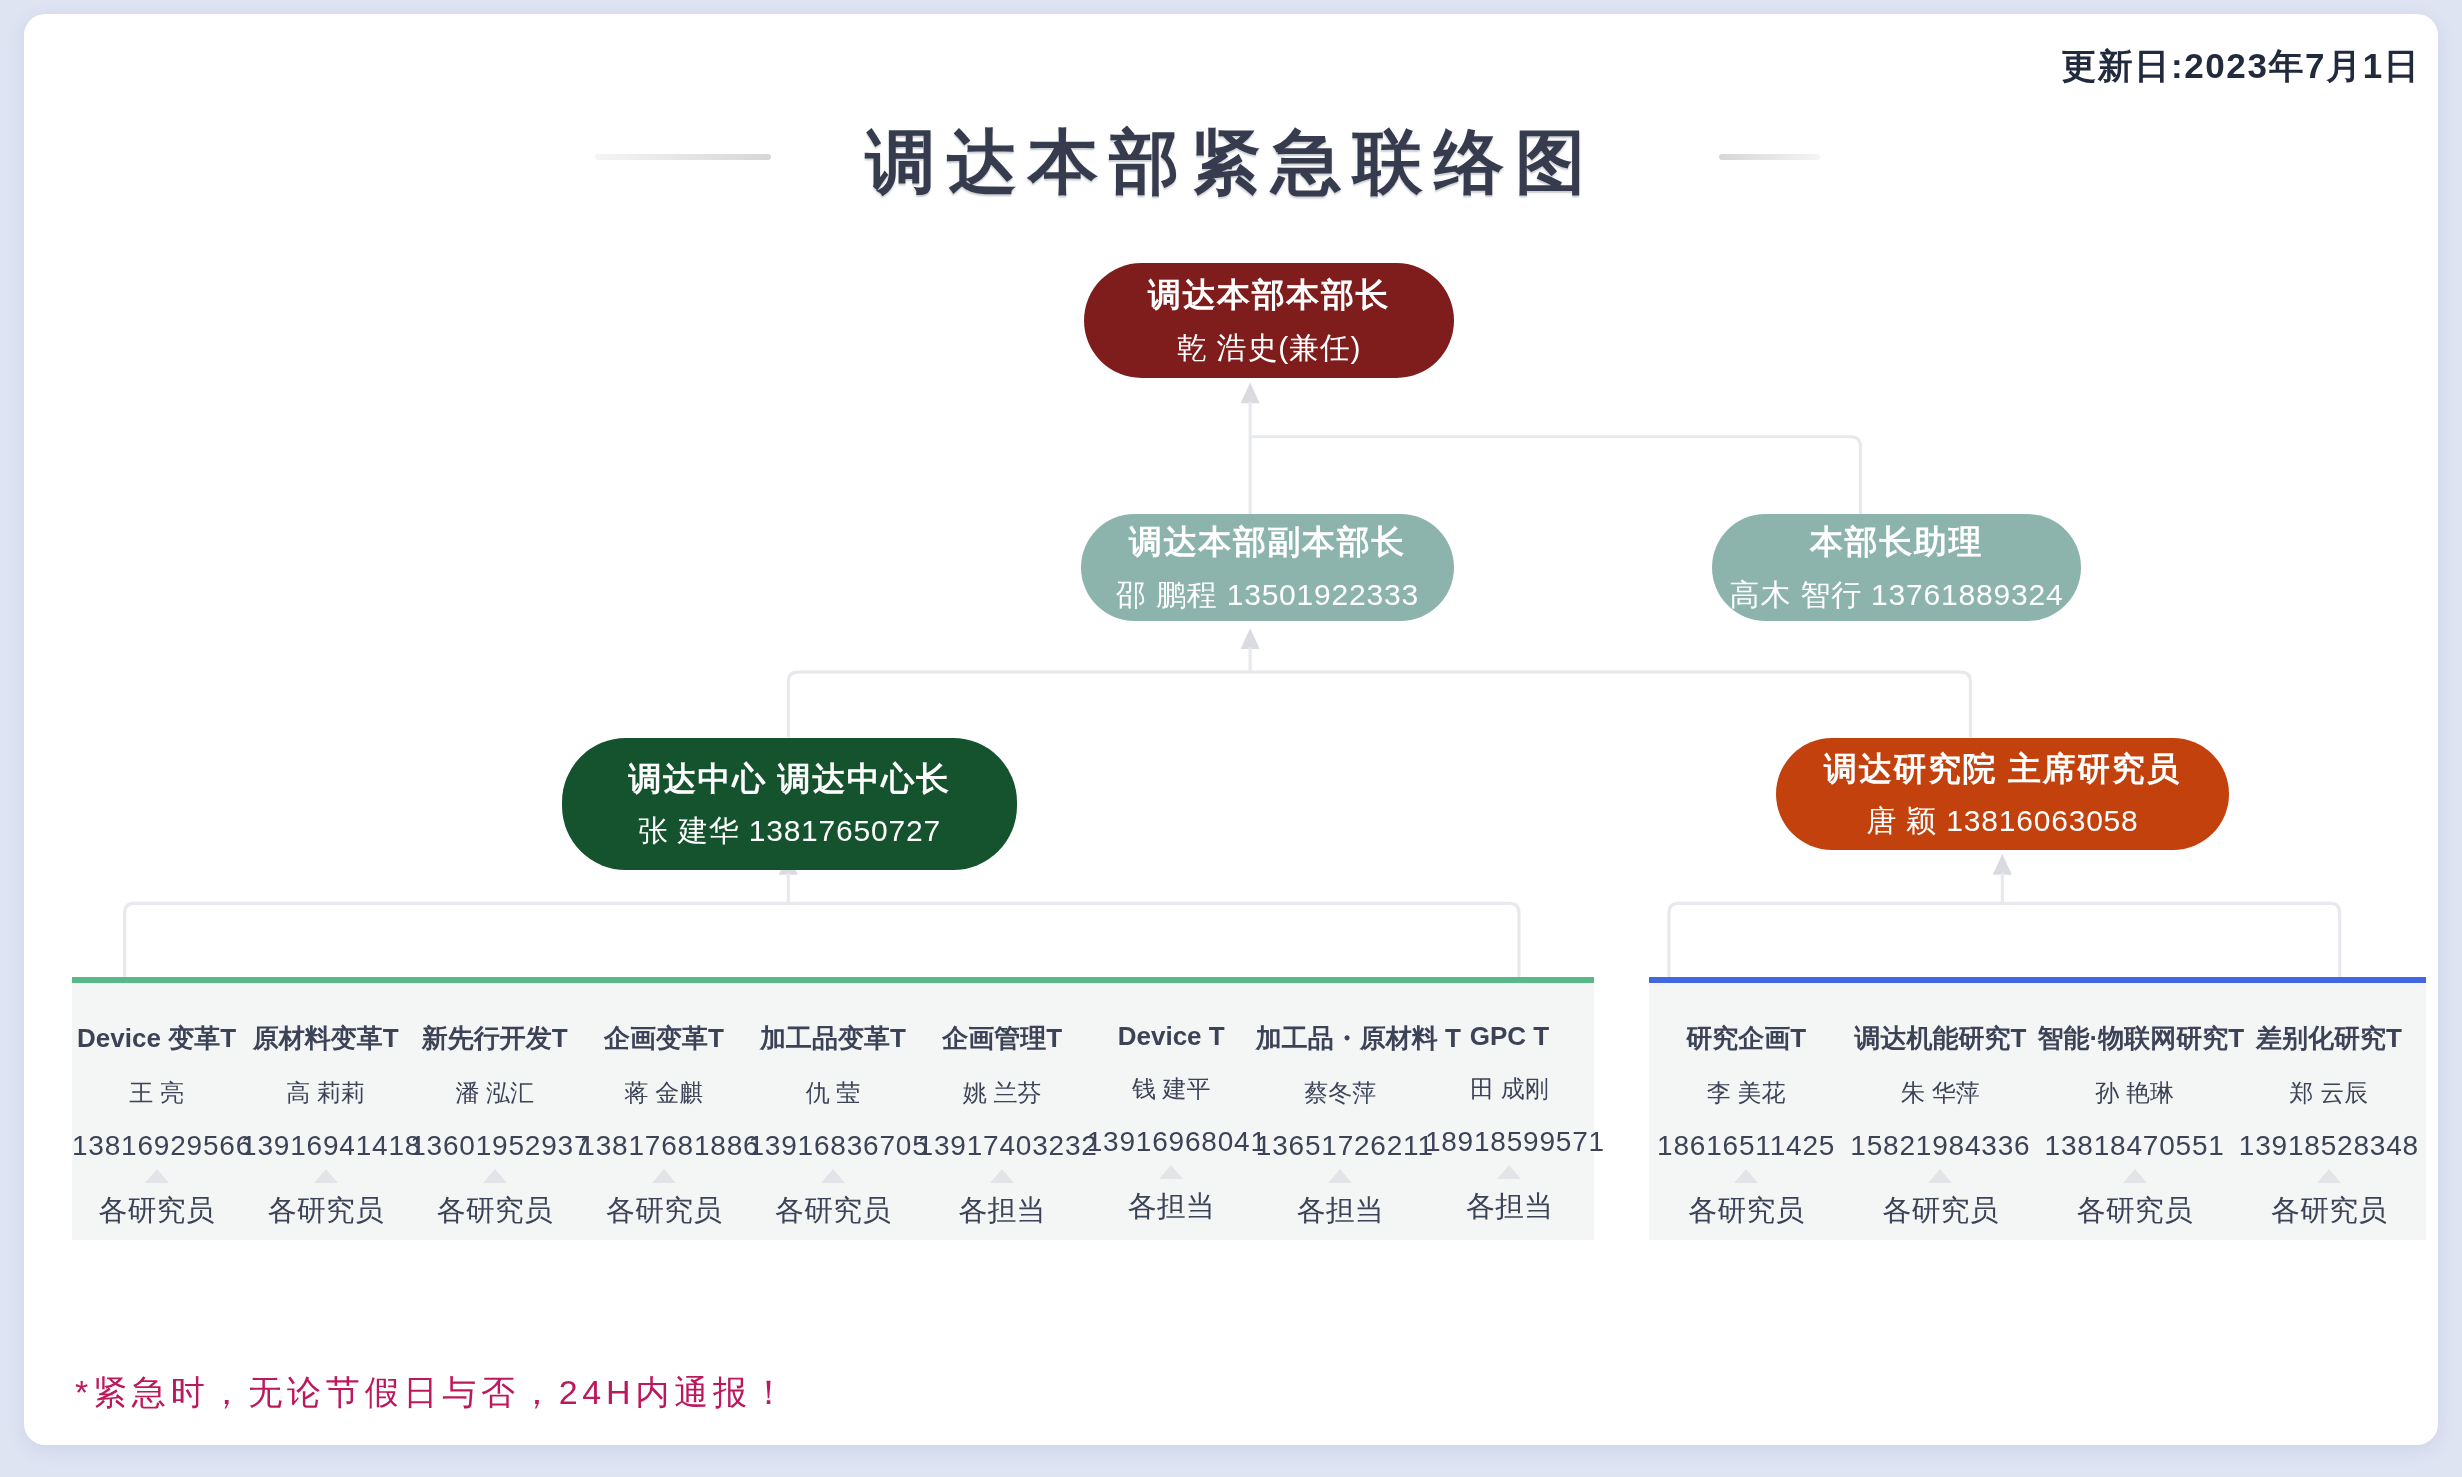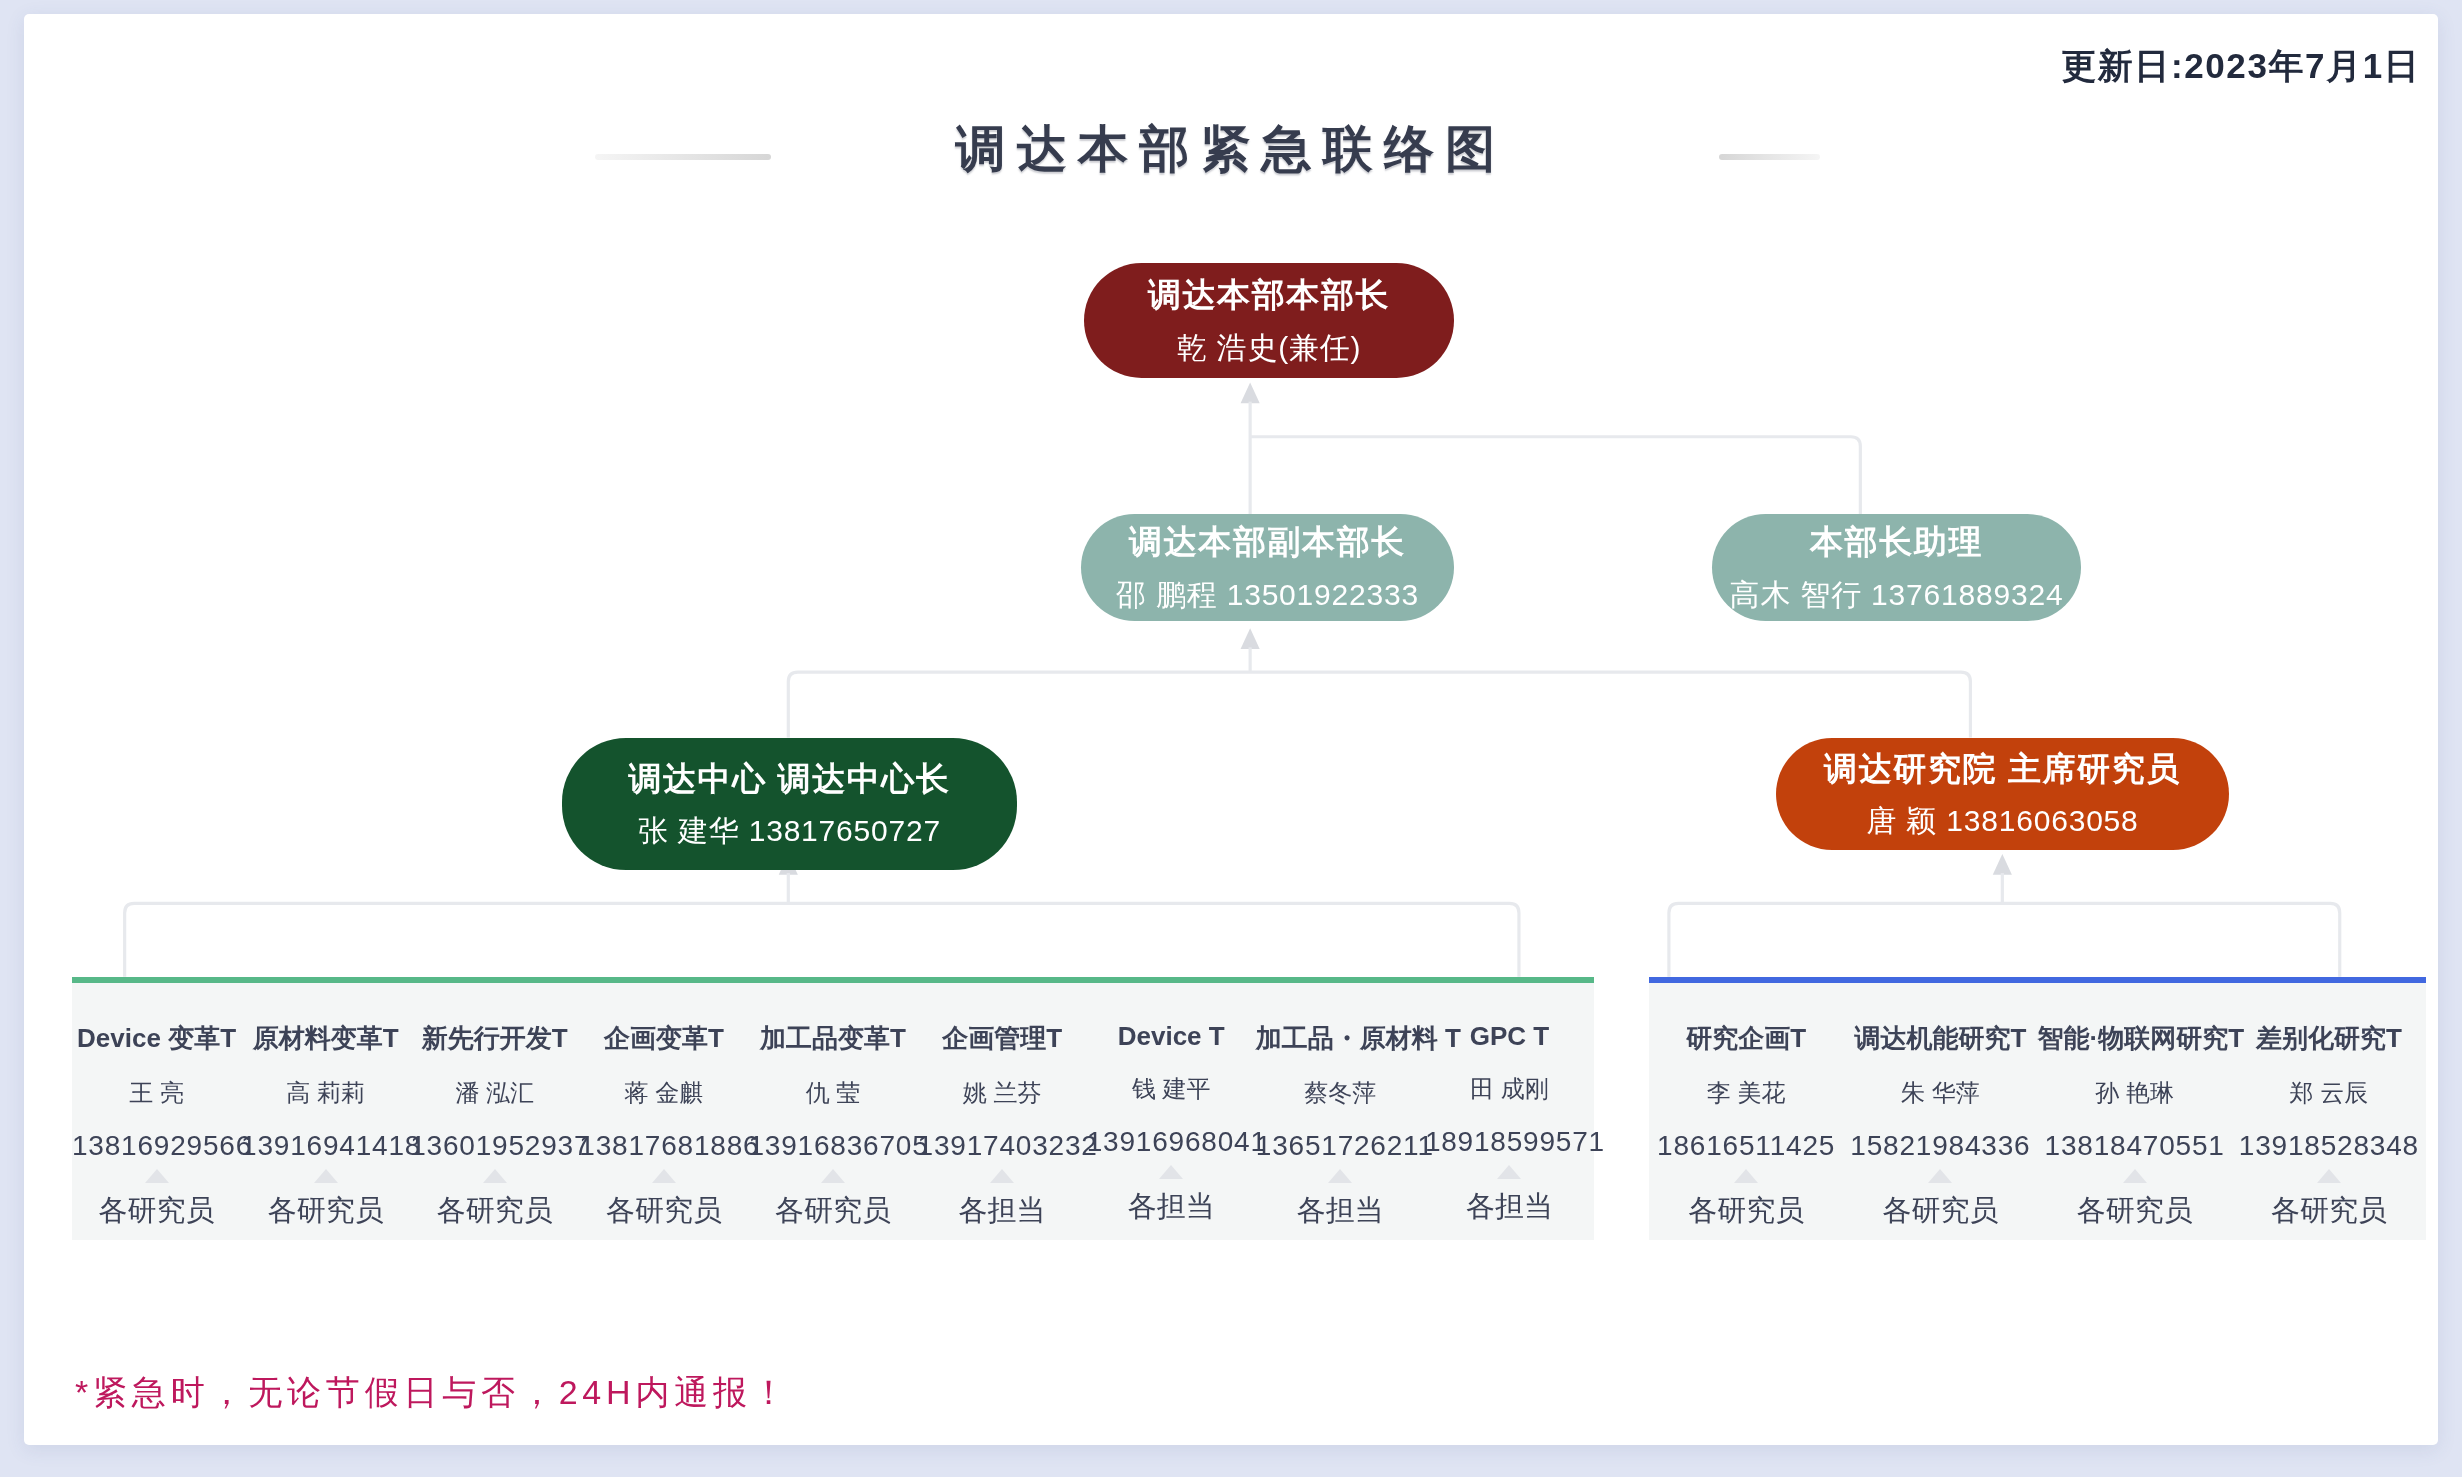--- a/index.html
+++ b/index.html
@@ -5,30 +5,30 @@
   * { margin:0; padding:0; box-sizing:border-box; }
   html,body { width:2462px; height:1478px; }
   body {
     background:#dfe4f3;
     font-family:"Liberation Sans", sans-serif;
     position:relative;
     overflow:hidden;
   }
   .card {
     position:absolute; left:24px; top:14.4px; width:2414px; height:1431px;
-    background:#ffffff; border-radius:5px;
+    background:#ffffff; border-radius:21px;
     box-shadow:0 4.8px 19px rgba(60,80,140,0.10);
   }
   .update-date {
     position:absolute; top:29px; right:17.6px;
     font-size:35px; font-weight:bold; color:#222a3d; letter-spacing:1.6px;
   }
   .main-title {
     position:absolute; left:0; top:102px; width:100%;
-    text-align:center; font-size:50px; font-weight:900; color:#363c4e;
+    text-align:center; font-size:70px; font-weight:900; color:#363c4e;
     letter-spacing:11.2px;
     font-family:"Liberation Sans", sans-serif;
     text-shadow:0 2.4px 1.6px rgba(54,60,78,0.25);
   }
   .ornament { position:absolute; top:140px; height:5.6px; border-radius:3.2px; }
   .ornament.left  { left:571px;  width:176px; background:linear-gradient(to right,#f5f5f5,#d6d6d6); }
   .ornament.right { left:1695px; width:101px; background:linear-gradient(to left,#f5f5f5,#d6d6d6); }
 
   .org-box {
     position:absolute; border-radius:64px; color:#ffffff;

